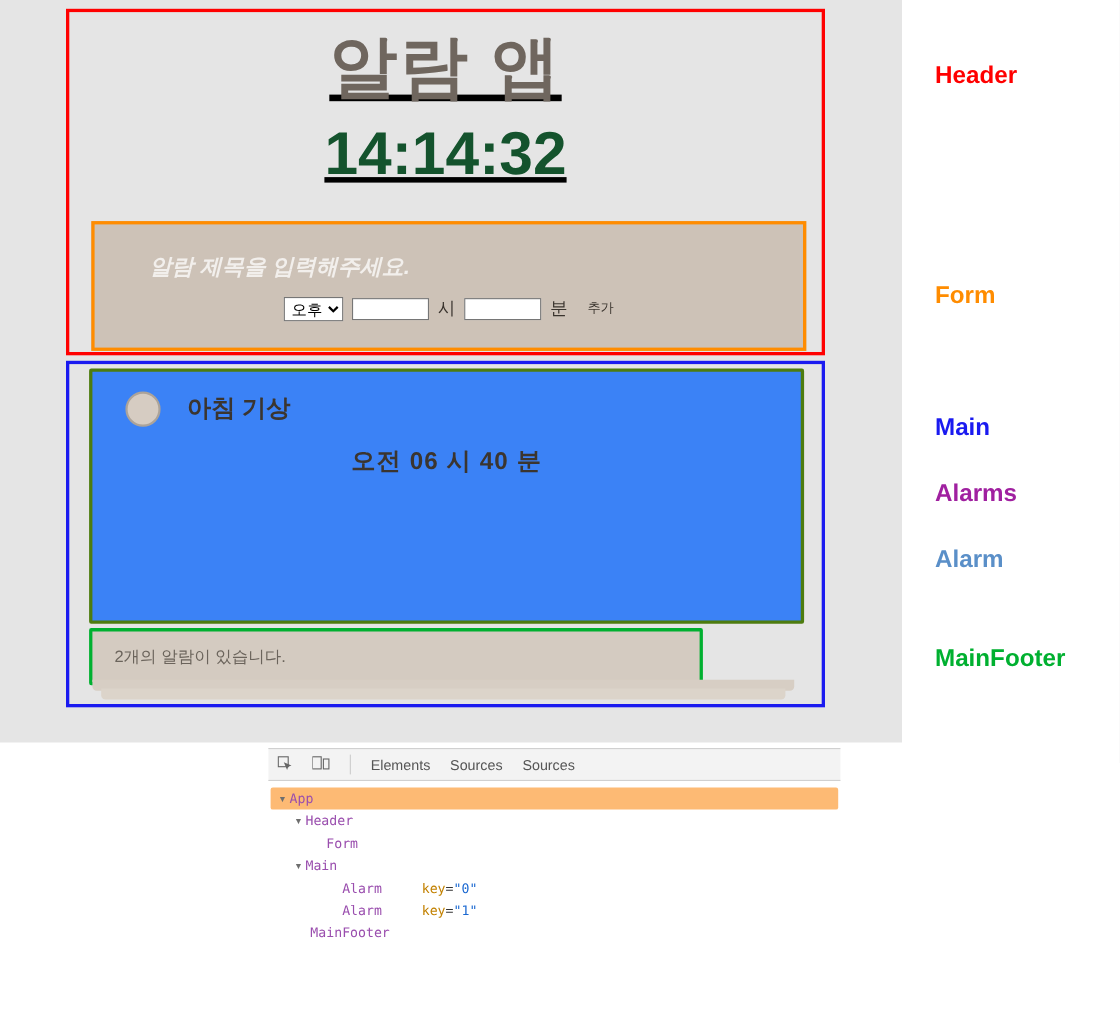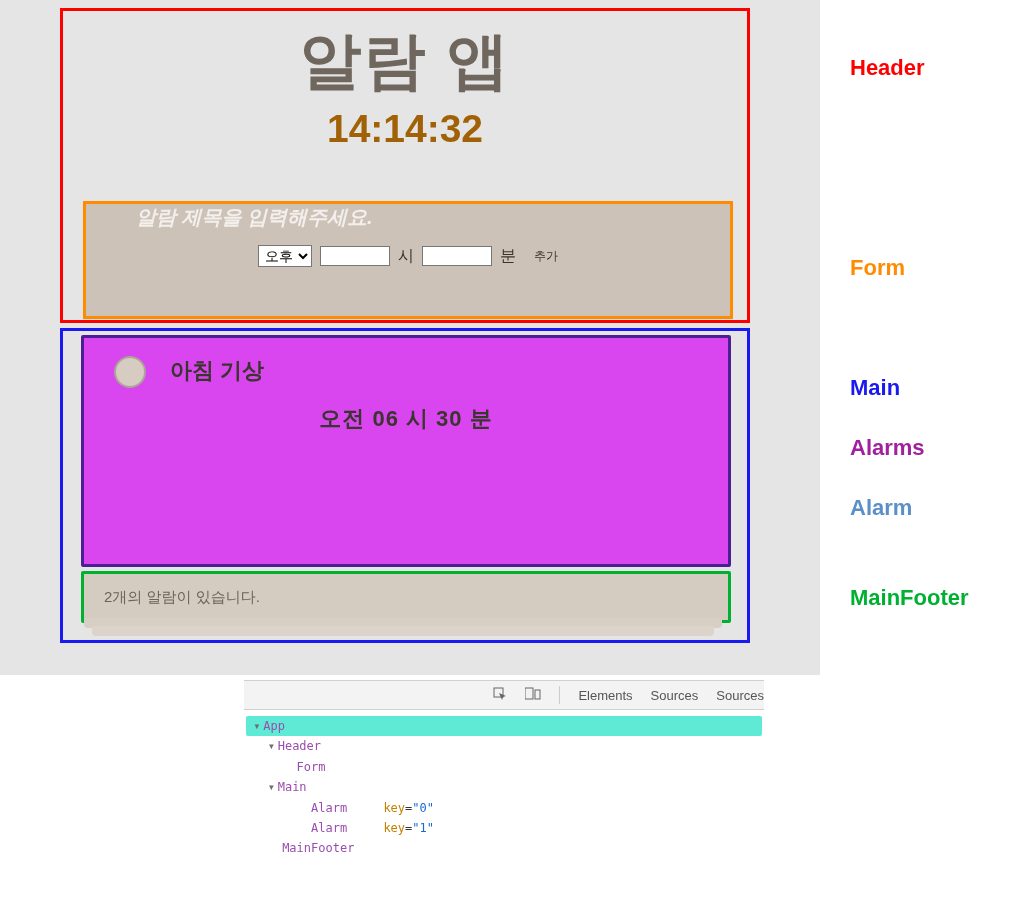--- a/index.html
+++ b/index.html
@@ -22,48 +22,50 @@
   }
 
   
   .header-box {
     position: absolute;
     left: 60px;
     top: 8px;
     width: 690px;
     height: 315px;
     border: 3px solid #ff0000;
+    text-decoration: underline;
   }
   .title {
     text-align: center;
     font-size: 62px;
     font-weight: 900;
     color: #6f665e;
     margin-top: 8px;
     letter-spacing: 2px;
   }
   .time {
     text-align: center;
-    font-size: 39px;
+    font-size: 55px;
     font-weight: 800;
-    color: #a16207;
+    color: #14532d;
     margin-top: 4px;
   }
 
   
   .form-box {
     position: absolute;
     left: 20px;
     top: 190px;
     width: 650px;
     height: 118px;
     border: 3px solid #ff8c00;
     background: #cdc2b7;
     display: flex;
     flex-direction: column;
+    justify-content: center;
   }
   .form-placeholder {
     font-style: italic;
     color: #f2efec;
     font-size: 20px;
     font-weight: 600;
     margin-left: 50px;
     margin-bottom: 14px;
   }
   .form-row {
@@ -100,22 +102,22 @@
     border: 3px solid #1a1af0;
   }
 
   
   .alarms-box {
     position: absolute;
     left: 18px;
     top: 4px;
     width: 650px;
     height: 232px;
-    border: 3px solid #4c1d95;
-    background: #d946ef;
+    border: 3px solid #4d7c0f;
+    background: #3b82f6;
     border-radius: 2px;
   }
 
   .alarm {
     height: 108px;
     margin: 4px 6px;
     position: relative;
     padding: 10px 20px;
   }
   .alarm.highlight {
@@ -146,21 +148,21 @@
     color: #3b352f;
     margin-top: 52px;
     letter-spacing: 1px;
   }
 
   
   .mainfooter-box {
     position: absolute;
     left: 18px;
     top: 240px;
-    width: 650px;
+    width: 558px;
     height: 52px;
     border: 3px solid #00b030;
     background: #d4cbc1;
     display: flex;
     align-items: center;
     padding-left: 20px;
     border-radius: 2px;
   }
   .mainfooter-text {
     font-size: 15px;
@@ -213,21 +215,20 @@
     border-top: 1px solid #d0d0d0;
     border-bottom: 1px solid #d0d0d0;
     display: flex;
     align-items: center;
     padding-left: 8px;
     gap: 18px;
     background: #f3f3f3;
     color: #555;
     font-family: "Segoe UI", Arial, sans-serif;
     font-size: 13px;
-    justify-content: flex-end;
   }
   .dt-toolbar .divider { width:1px; height:18px; background:#ccc; }
   .dt-toolbar .tab { cursor:pointer; color:#555;}
   .dt-search-row {
     height: 30px;
     display:flex;
     align-items:center;
     padding-left: 8px;
     gap: 10px;
     border-bottom: 1px solid #e0e0e0;
@@ -241,21 +242,21 @@
   }
   .dt-search-row .cursor-icon svg { width:14px; height:14px; }
   .dt-search-row .mag { font-size:14px; color:#999;}
   .dt-tree {
     padding: 6px 2px 10px 2px;
     line-height: 1.7;
   }
   .dt-tree .row { white-space: pre; }
   .caret { color:#6e6e6e; display:inline-block; width:10px;}
   .comp { color:#9a4eae; }
-  .app-row { background:#5eead4; border-radius:2px;}
+  .app-row { background:#fdba74; border-radius:2px;}
   .attr-k { color:#c28100;margin-left:29px; }
   .eq { color:#333; }
   .attr-v { color:#1a68d1; }
 </style>
 </head>
 <body>
 
 <div class="app-region">
 
   <div class="header-box">
@@ -275,21 +276,21 @@
         <button class="add-btn">추가</button>
       </div>
     </div>
   </div>
 
   <div class="main-box">
     <div class="alarms-box">
       <div class="alarm">
         <div class="circle"></div>
         <div class="alarm-title">아침 기상</div>
-        <div class="alarm-time">오전 06 시 30 분</div>
+        <div class="alarm-time">오전 06 시 40 분</div>
       </div>
     </div>
     <div class="mainfooter-box">
       <div class="mainfooter-text">2개의 알람이 있습니다.</div>
     </div>
   </div>
 
   <div class="stack-shadow s1"></div>
   <div class="stack-shadow s2"></div>
 </div>

